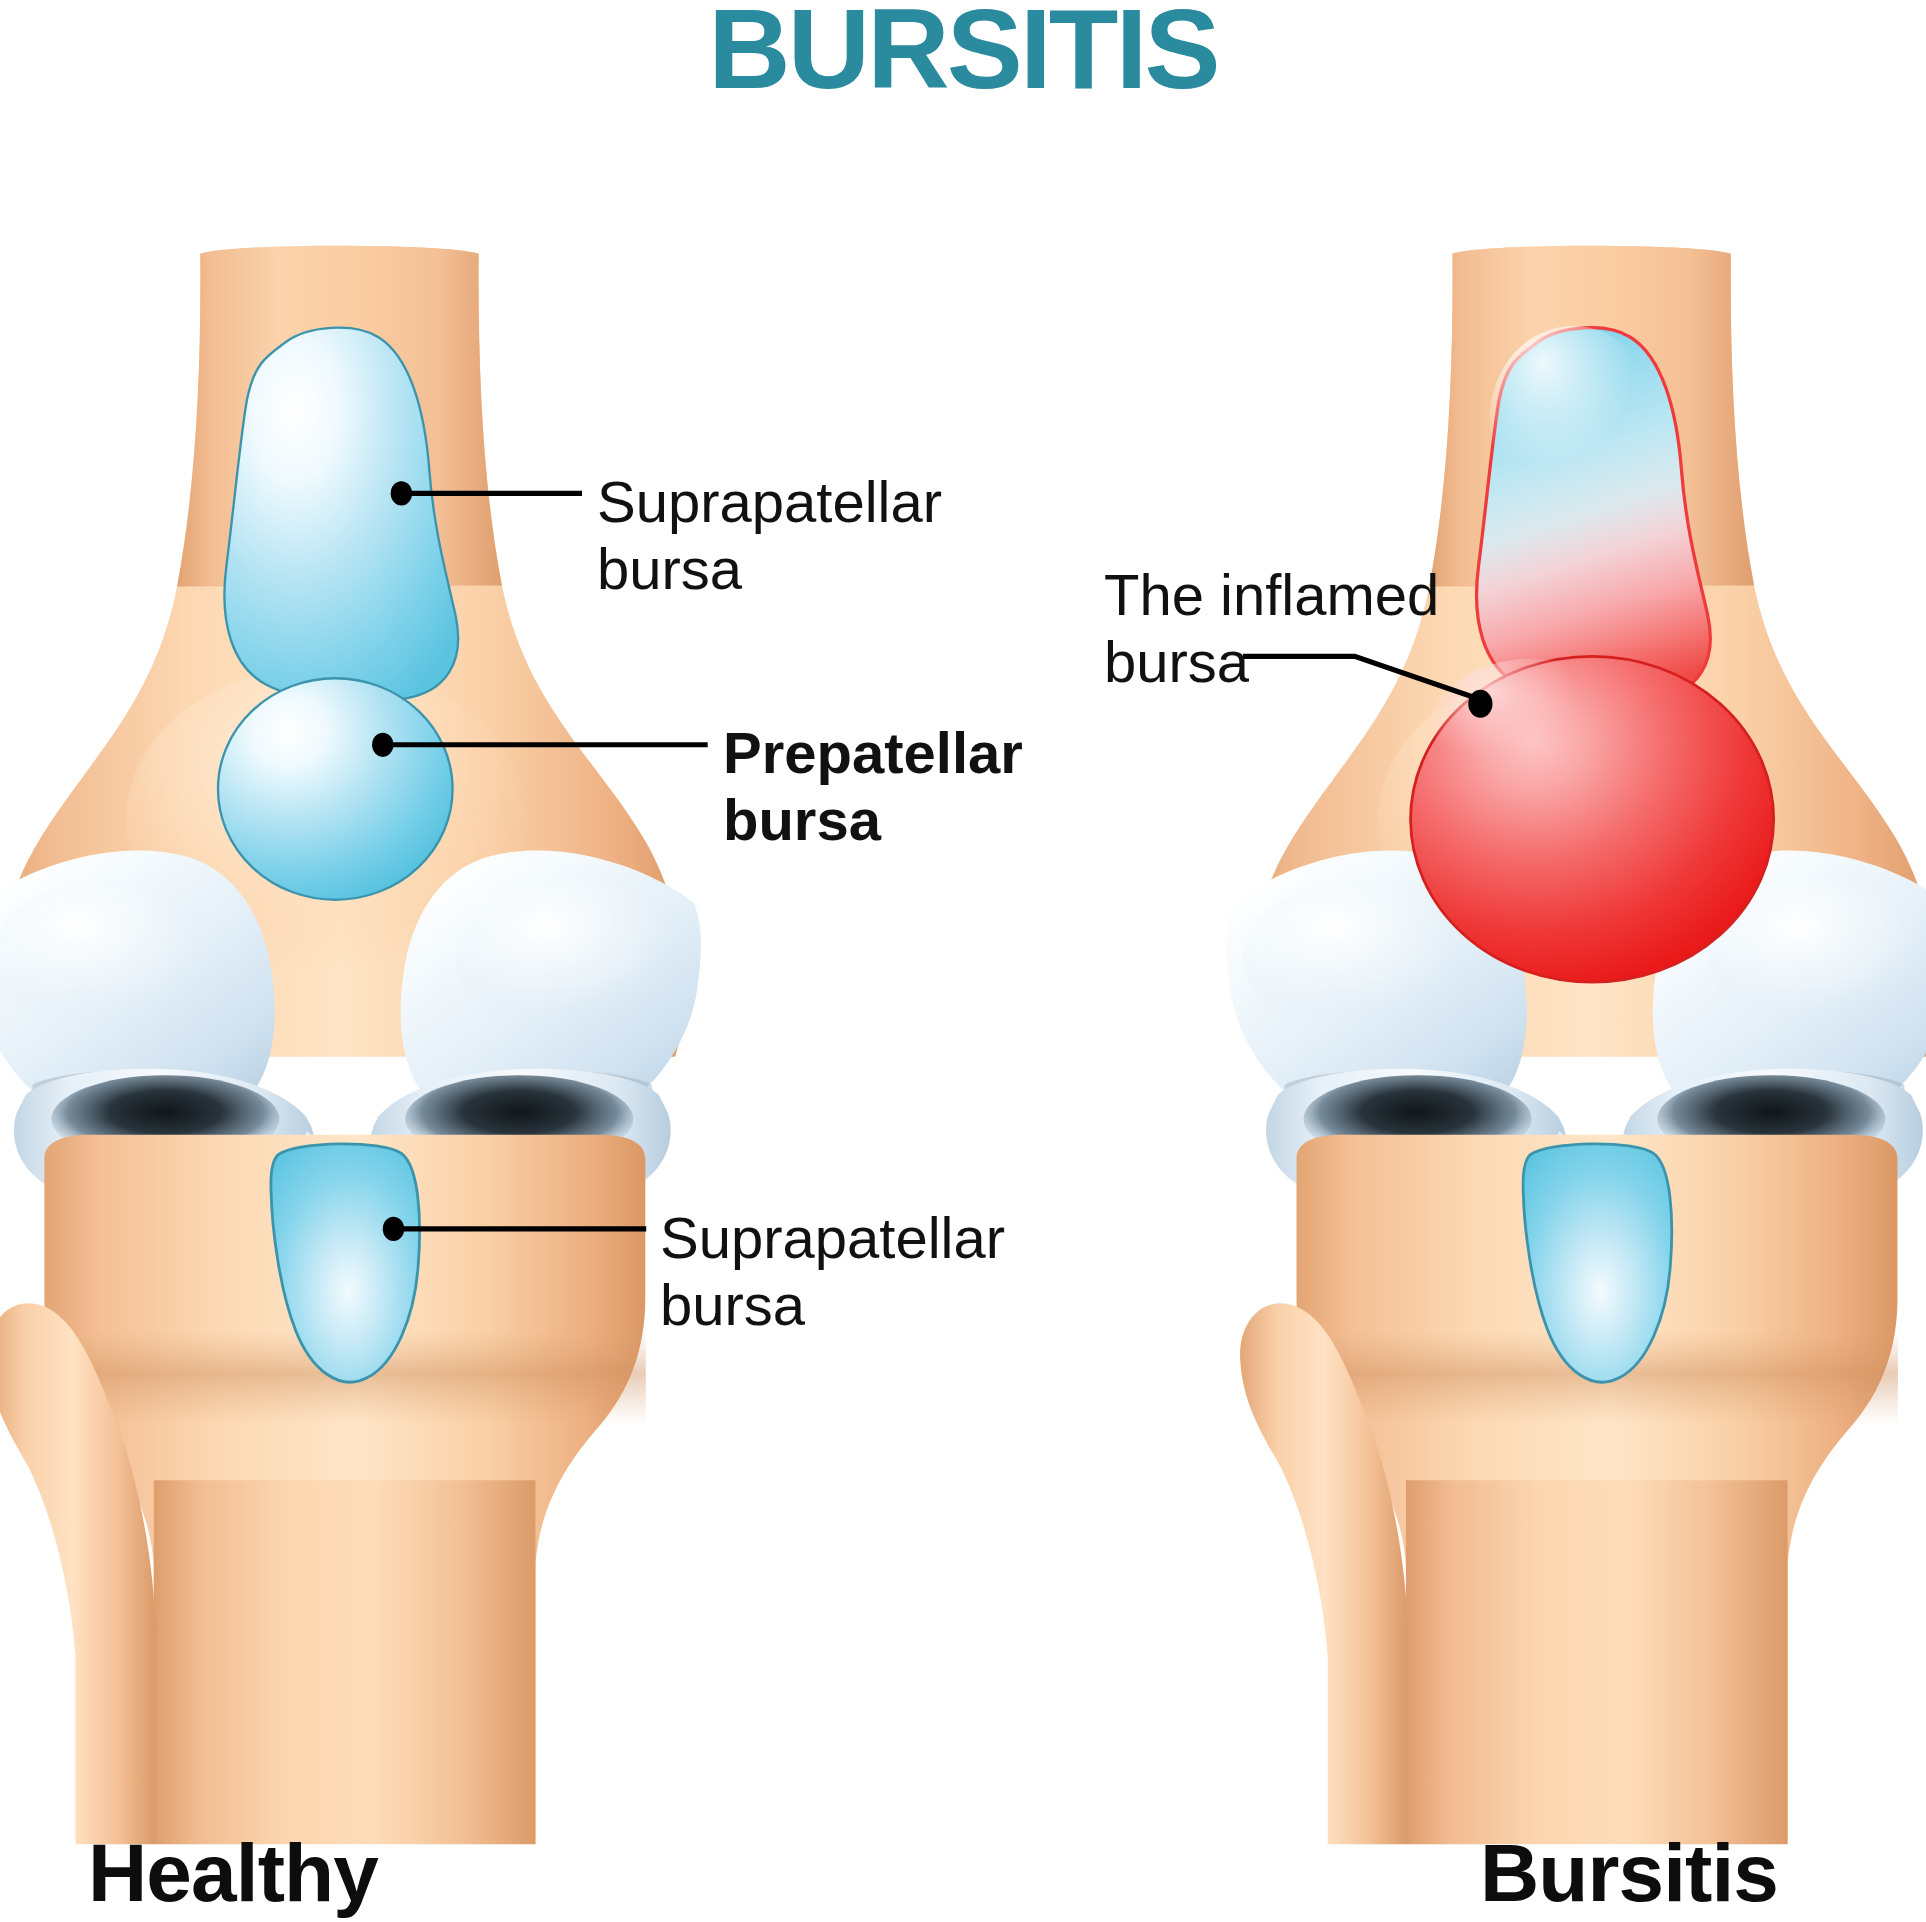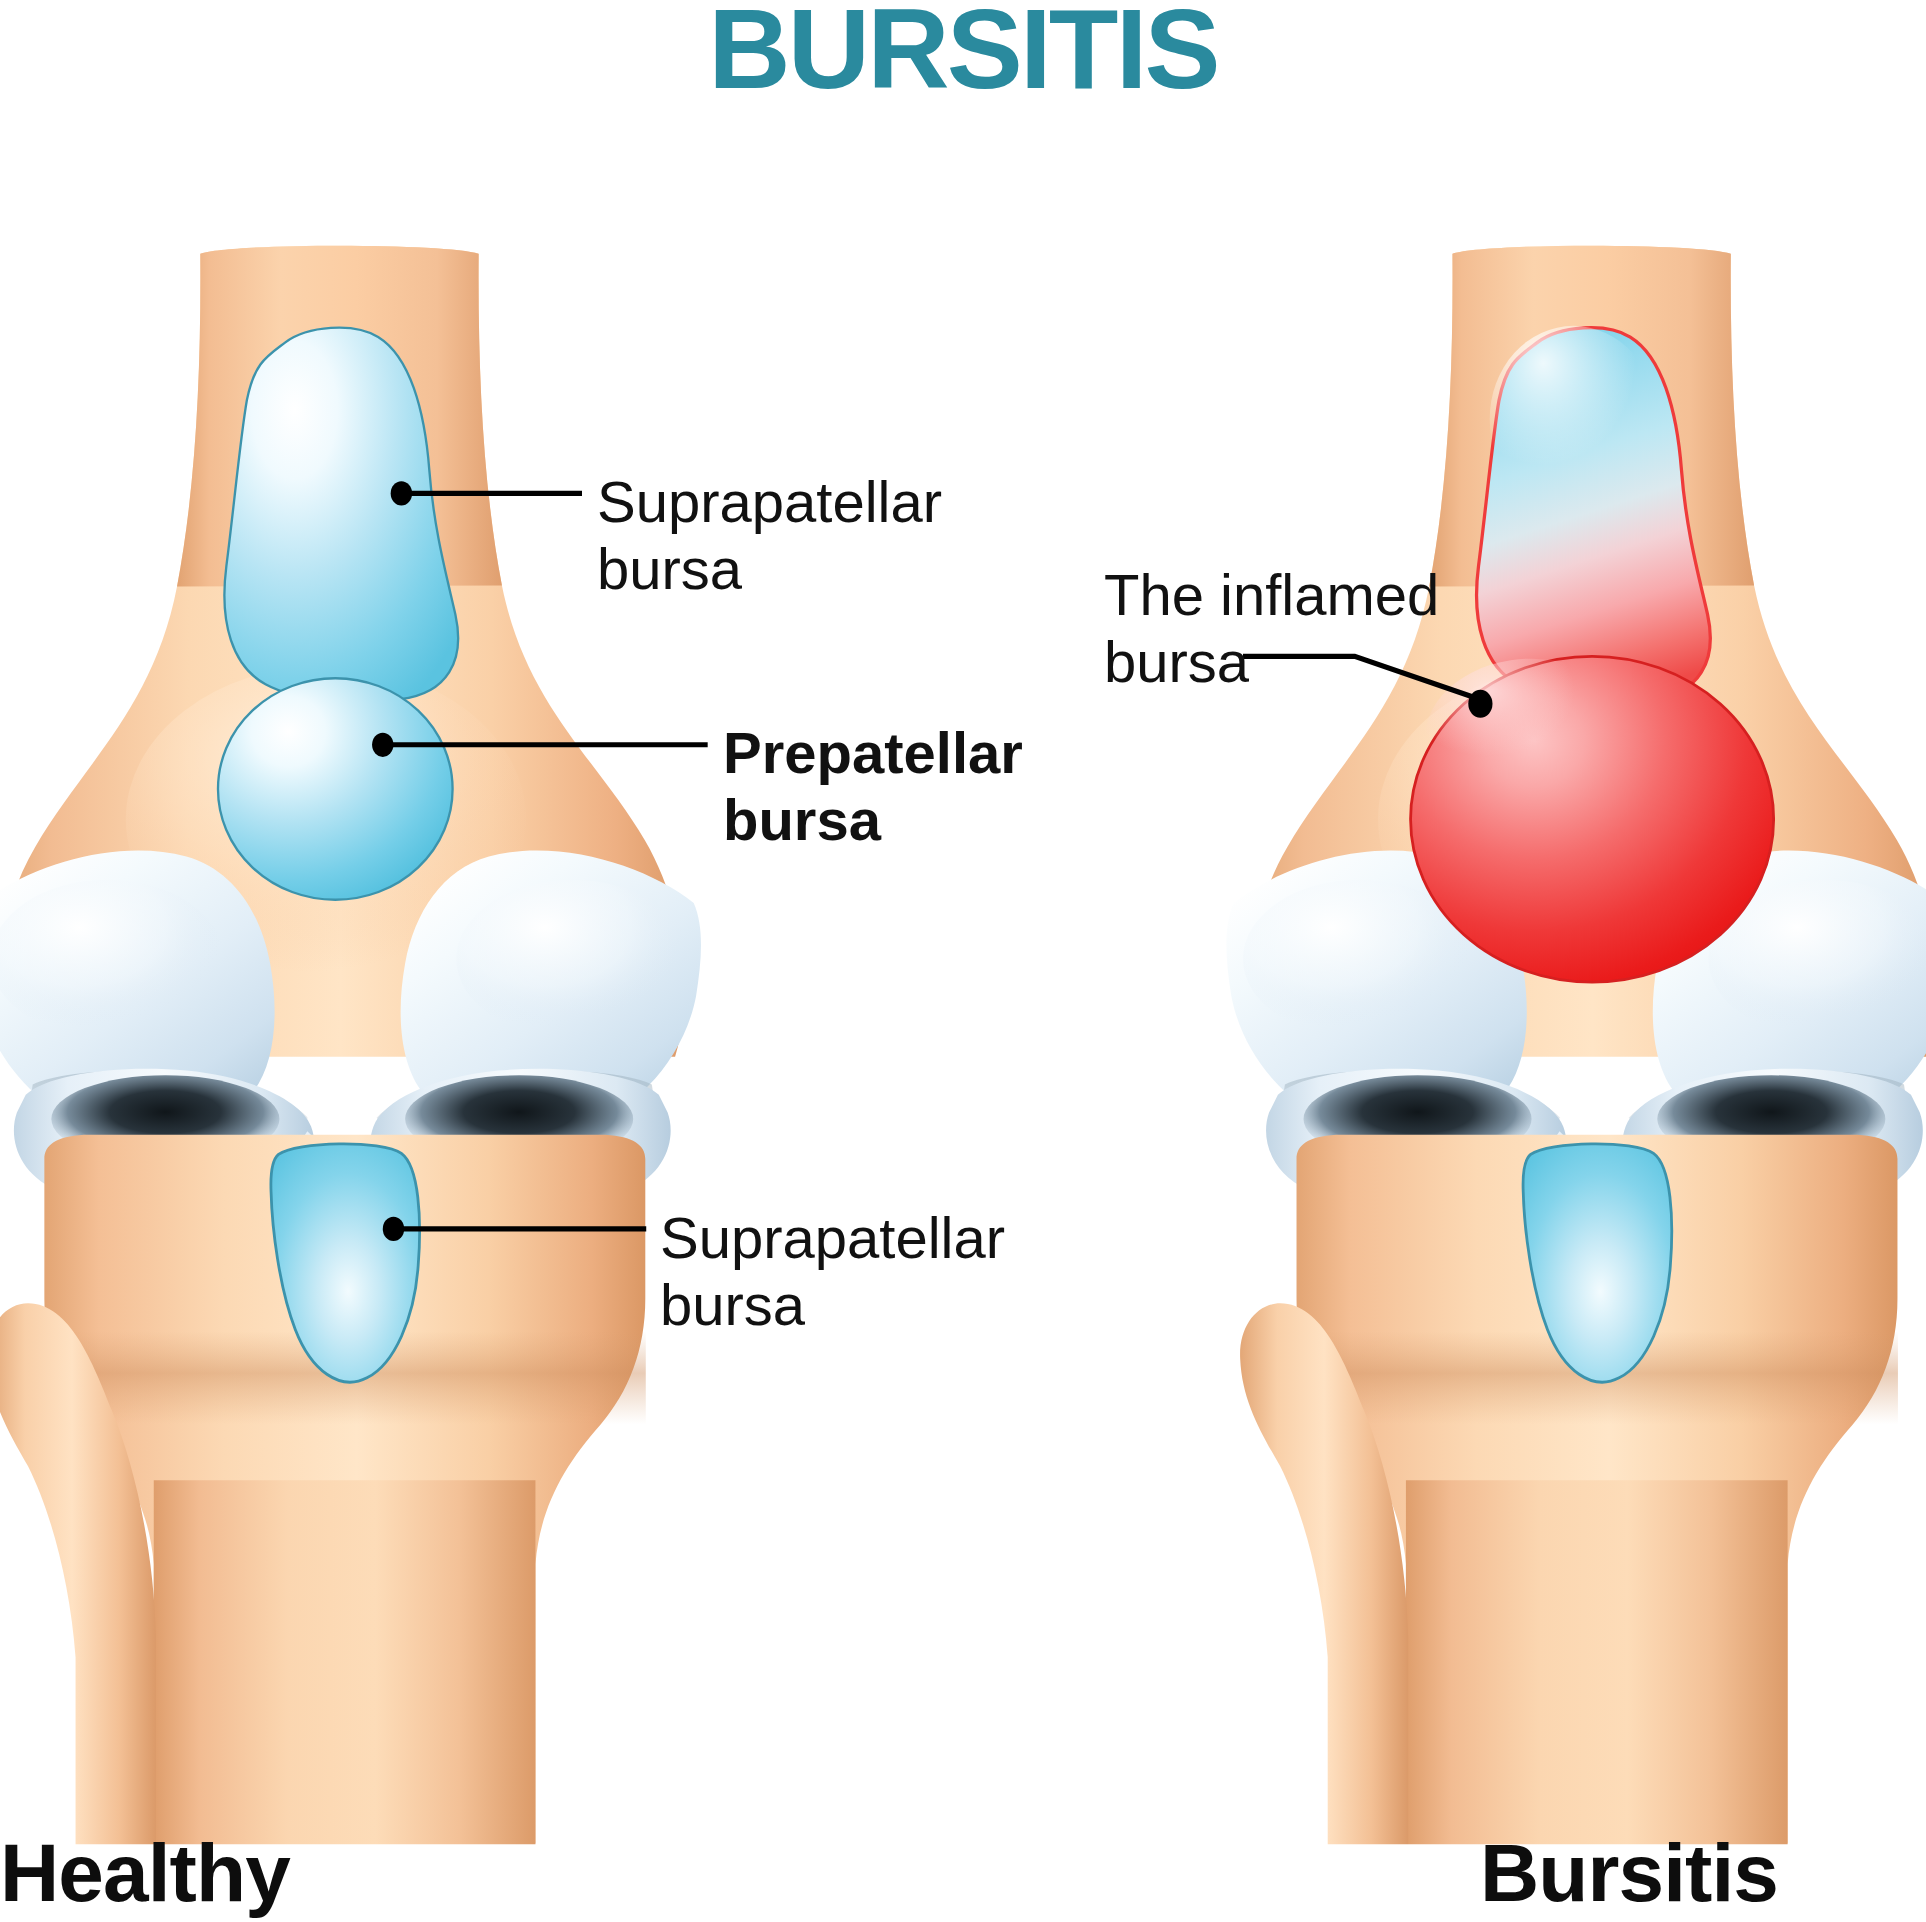--- a/index.html
+++ b/index.html
@@ -30,21 +30,21 @@
     font-size:82px;line-height:1;
     font-weight:bold;
     color:#0d0d0d;
     font-family:"Liberation Sans", sans-serif;
     letter-spacing:-0.9px;
   }
   .lbl-supra{left:597px;top:468px;}
   .lbl-pre  {left:723px;top:719px;font-weight:bold;}
   .lbl-infra{left:660px;top:1204px;}
   .lbl-infl {left:1104px;top:540px;text-align:left;margin-top:21px;}
-  .cap-healthy{left:0;top:1832px;width:466px;text-align:left;}
+  .cap-healthy{left:0;top:1832px;width:466px;text-align:center;}
   .cap-bursitis{left:1373px;top:1832px;width:512px;text-align:center;}
 </style>
 </head>
 <body>
 
 <div id="stage">
 
   <svg id="art" viewBox="0 0 4137 4129" xmlns="http://www.w3.org/2000/svg">
     <defs>
 

